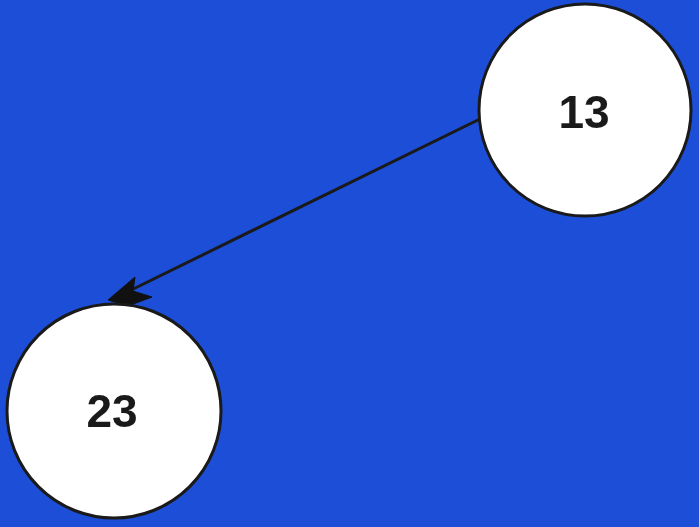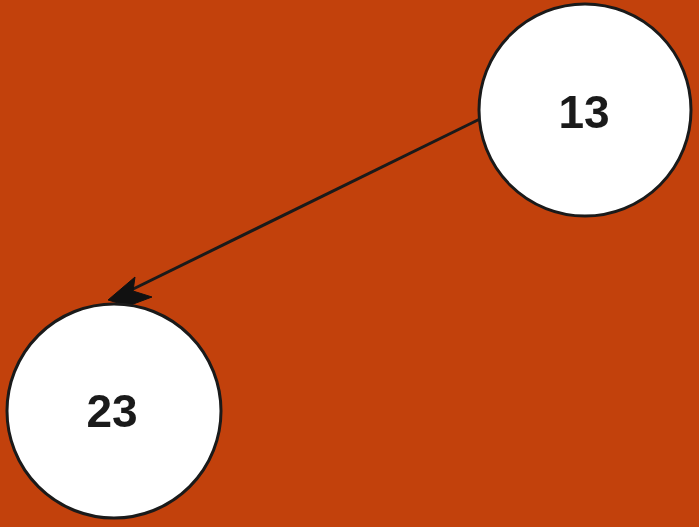--- a/index.html
+++ b/index.html
@@ -46,21 +46,21 @@
     font-weight: bold;
     fill: #1a1a1a;
     text-anchor: middle;
     dominant-baseline: central;
     letter-spacing: 0px;
   }
 </style>
 </head>
 <body>
 
-<div id="canvas" style="width: 699px; height: 527px; background: #c2410c; text-decoration: underline;">
+<div id="canvas" style="width: 699px; height: 527px; background: #1d4ed8; text-decoration: underline;">
   <svg id="graph-svg" viewBox="0 0 699 527" xmlns="http://www.w3.org/2000/svg">
 
     <g>
       <line class="edge-line" x1="484" y1="117" x2="123" y2="294"></line>
       <line class="edge-line" x1="484" y1="117" x2="123" y2="294" style="display:none"></line>
       <polygon class="edge-arrowhead" points="108,300 135,277 133,291 152,297 128,306"></polygon>
     </g>
 
     <g>
       <circle class="node-circle" cx="585" cy="110" r="106"></circle>

